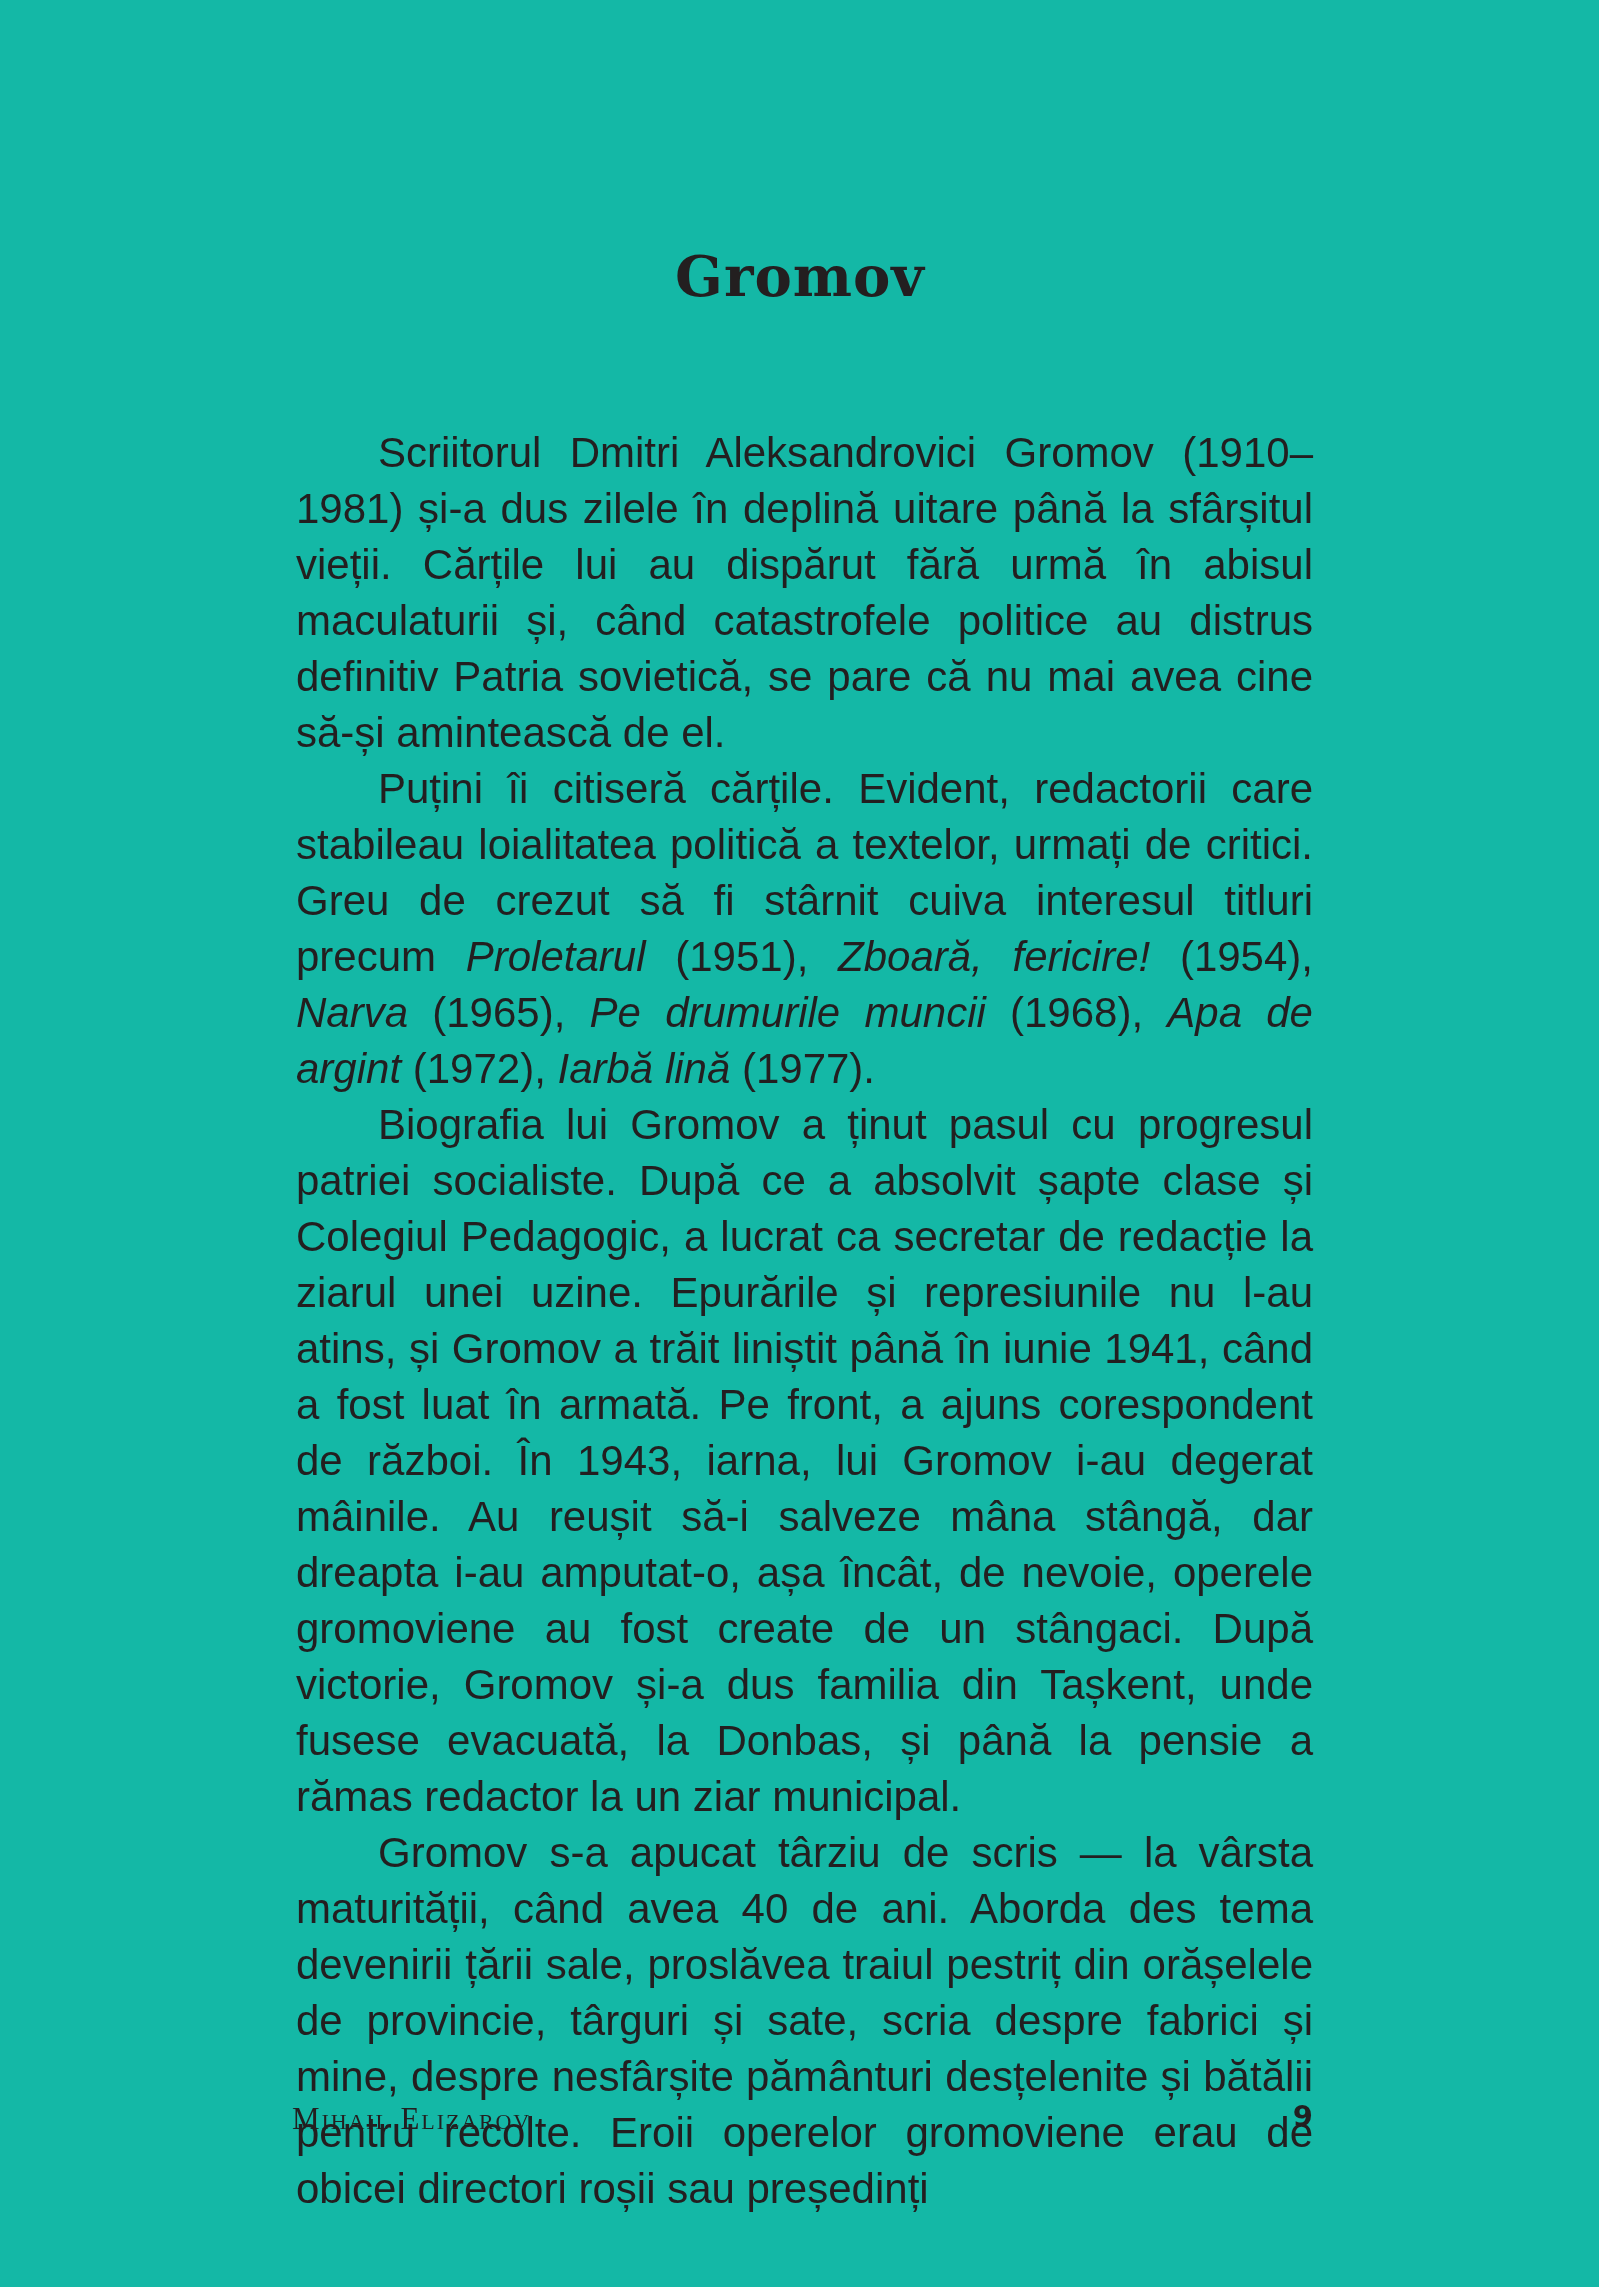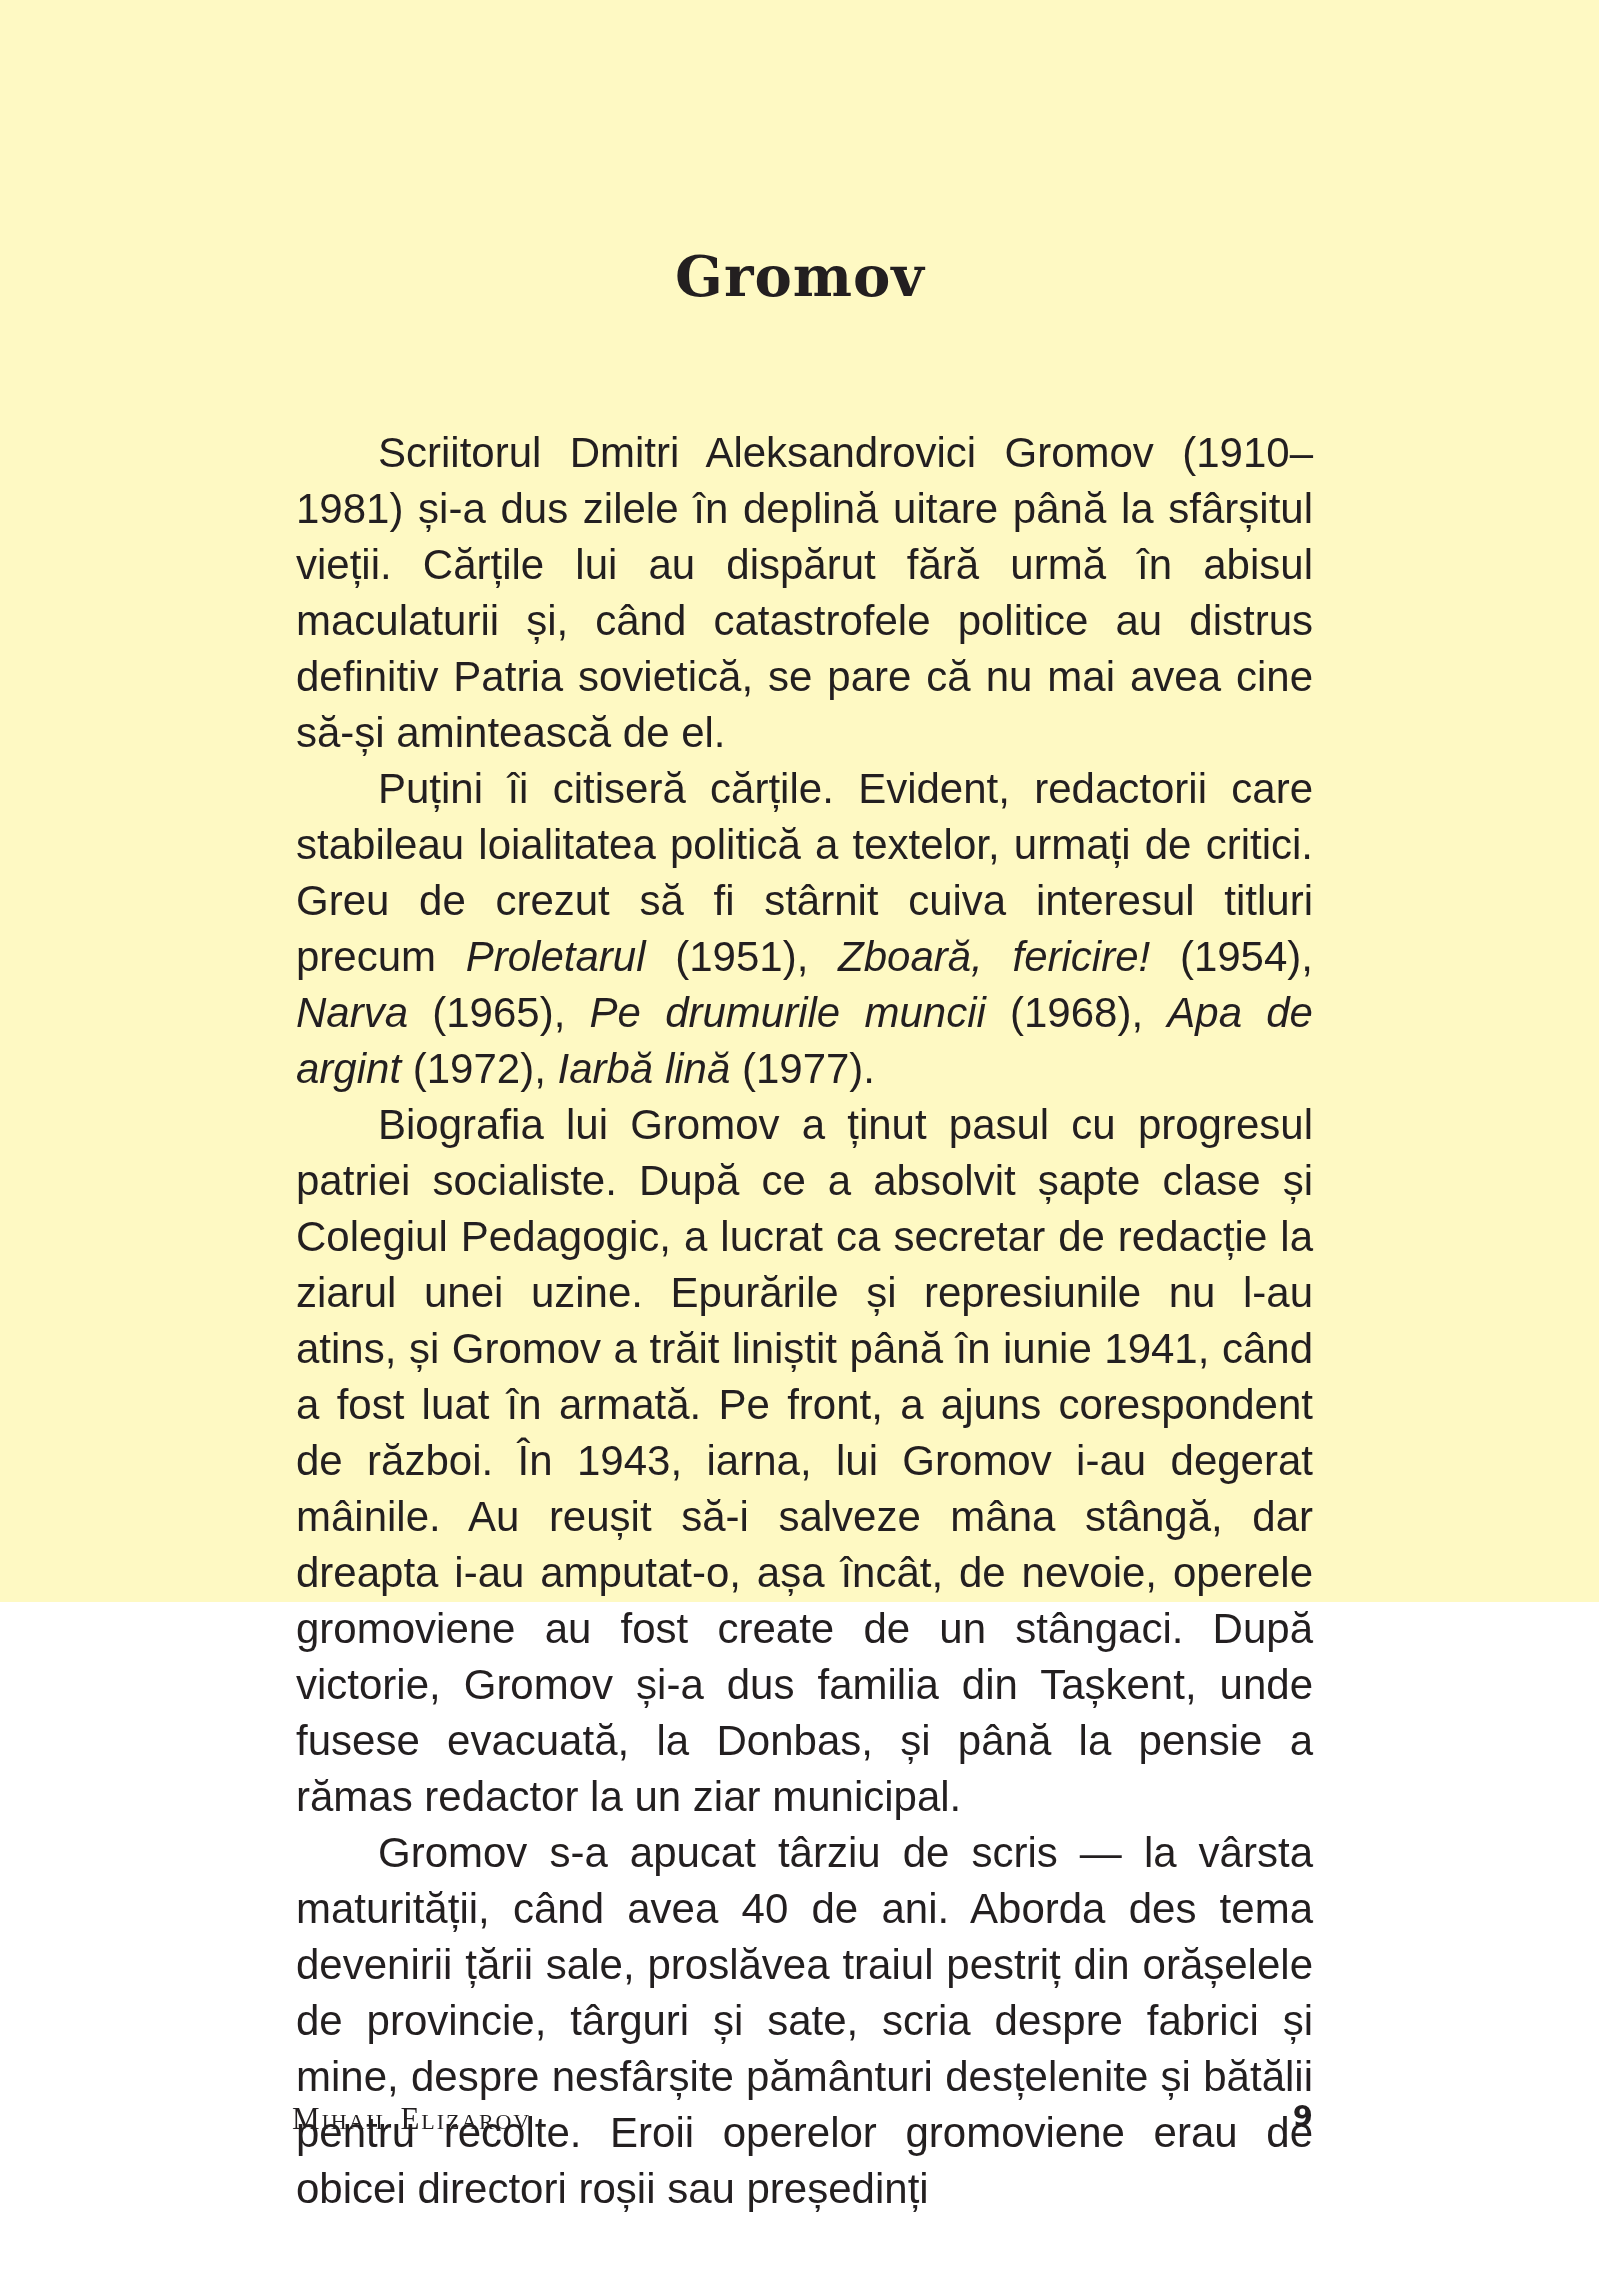--- a/index.html
+++ b/index.html
@@ -1,17 +1,17 @@
 <!DOCTYPE html>
 <html><head>
   <meta charset="utf-8">
   <style>
     html, body { margin: 0; padding: 0; background: #ffffff; }
     body { width: 1600px; height: 2287px; position: relative; overflow: hidden; color: #231f20; }
-    .page { position: absolute; left: 0; top: 0; width: 1600px; height: 1602px; background: #fef9c3; }
+    .page { position: absolute; left: 0; top: 0; width: 1600px; height: 2287px; background: #14b8a6; }
     .title {
       position: absolute; left: 0; width: 1600px; top: 238px;
       text-align: center;
       font-family: "DejaVu Serif", serif; font-weight: bold;
       font-size: 56px; line-height: 77px; letter-spacing: 1px;
       color: #231f20; margin: 0;
     }
     .body-text {
       position: absolute; left: 296px; top: 425px; width: 1017px;
       font-family: Liberation Sans, sans-serif;

